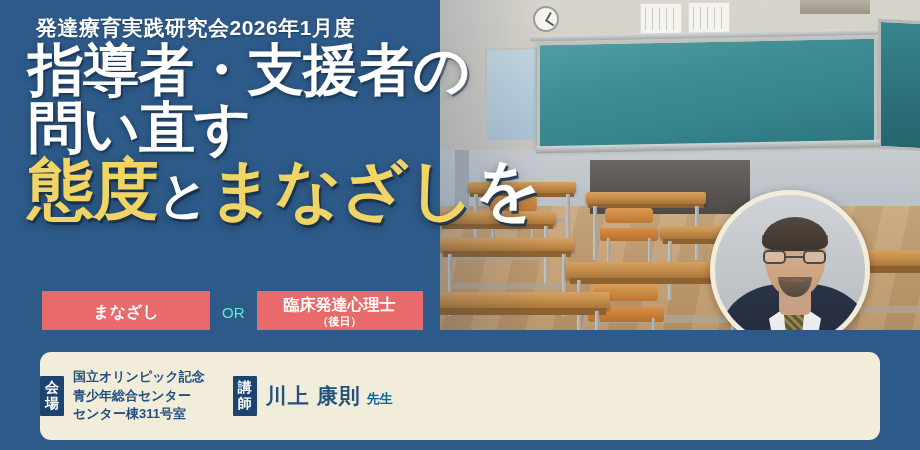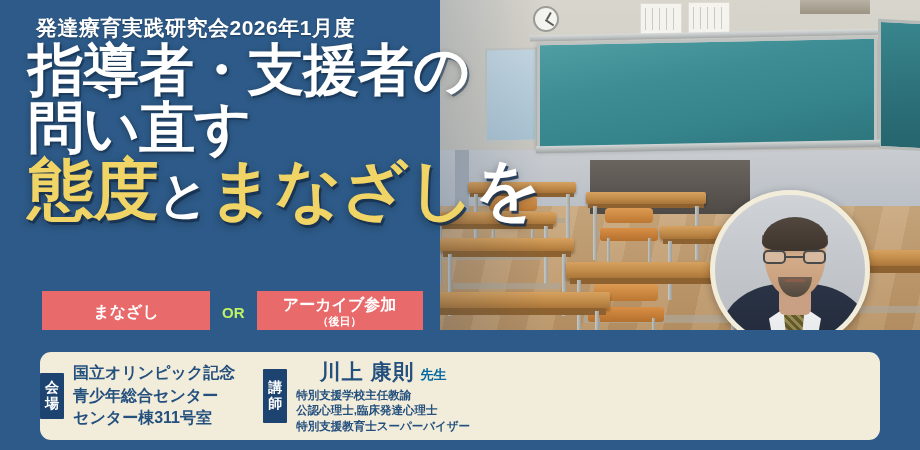--- a/index.html
+++ b/index.html
@@ -186,21 +186,21 @@
   }
   .cta {
     background:#e86a6a; color:#ffffff; text-align:center;
     display:flex; flex-direction:column; align-items:center; justify-content:center;
     line-height:1.15;
   }
   .cta-1 { width:168px; height:42px; font-size:16px; font-weight:700; }
   .cta-2 { width:166px; height:42px; }
   .cta-2 .main { font-size:16px; font-weight:700; }
   .cta-2 .sub  { font-size:11px; font-weight:700; margin-top:1px; }
-  .or-text { color:#bef264; font-size:15px; font-weight:700; }
+  .or-text { color:#5eead4; font-size:15px; font-weight:400; }
 
   
   .bottom-bar {
     position:absolute; left:40px; top:352px; width:840px; height:88px;
     background:#f2ecdb; border-radius:11px;
     display:flex; align-items:center;
   }
   .date-block {
     width:410px; padding-left:22px; color:#24507e; white-space:nowrap;
     display:flex; align-items:baseline;
@@ -210,21 +210,21 @@
   .date-tail { font-size:23px; font-weight:700; letter-spacing:-.5px; }
 
   .vbadge {
     width:24px; flex:0 0 24px; background:#1d4470; color:#ffffff;
     font-size:14px; font-weight:700; line-height:1.12;
     display:flex; flex-direction:column; align-items:center; justify-content:center;
     align-self:stretch; margin:11px 0; border-radius:1px; padding:4px 0;
   }
   .venue-block { display:flex; align-items:center; gap:9px; }
   .venue-lines {
-    color:#24507e; font-size:16px; font-weight:700; line-height:1.42;
+    color:#24507e; font-size:13px; font-weight:700; line-height:1.42;
     white-space:nowrap;
   }
   .divider-gap { width:16px; }
 
   .speaker-block { display:flex; align-items:center; gap:9px; margin-left:12px; }
   .sp-name-row { display:flex; align-items:baseline; gap:6px;justify-content:center; }
   .sp-name { color:#24507e; font-size:21px; font-weight:700; letter-spacing:1px; }
   .sp-honor { color:#0369a1; font-size:13px; font-weight:700; }
   .sp-cred {
     color:#24507e; font-size:11.5px; font-weight:700; line-height:1.35;
@@ -423,21 +423,21 @@
     <div class="pt-glass r"></div>
     <div class="pt-bridge"></div>
   </div>
 
   <div class="cta-row">
     <div class="cta cta-1">
       <span>まなざし</span>
     </div>
     <div class="or-text">OR</div>
     <div class="cta cta-2">
-      <span class="main">アーカイブ参加</span>
+      <span class="main">臨床発達心理士</span>
       <span class="sub">（後日）</span>
     </div>
   </div>
 
   <div class="blue-bottom"></div>
 
   <div class="bottom-bar">
 
 
     <div class="venue-block">
@@ -457,22 +457,17 @@
     <div class="speaker-block">
       <div class="vbadge">
         <span>講</span>
         <span>師</span>
       </div>
       <div>
         <div class="sp-name-row">
           <span class="sp-name">川上 康則</span>
           <span class="sp-honor">先生</span>
         </div>
-        <div class="sp-cred">
-          <div>特別支援学校主任教諭</div>
-          <div>公認心理士,臨床発達心理士</div>
-          <div>特別支援教育士スーパーバイザー</div>
-        </div>
       </div>
     </div>
 
   </div>
 </div>
 
 </body></html>

